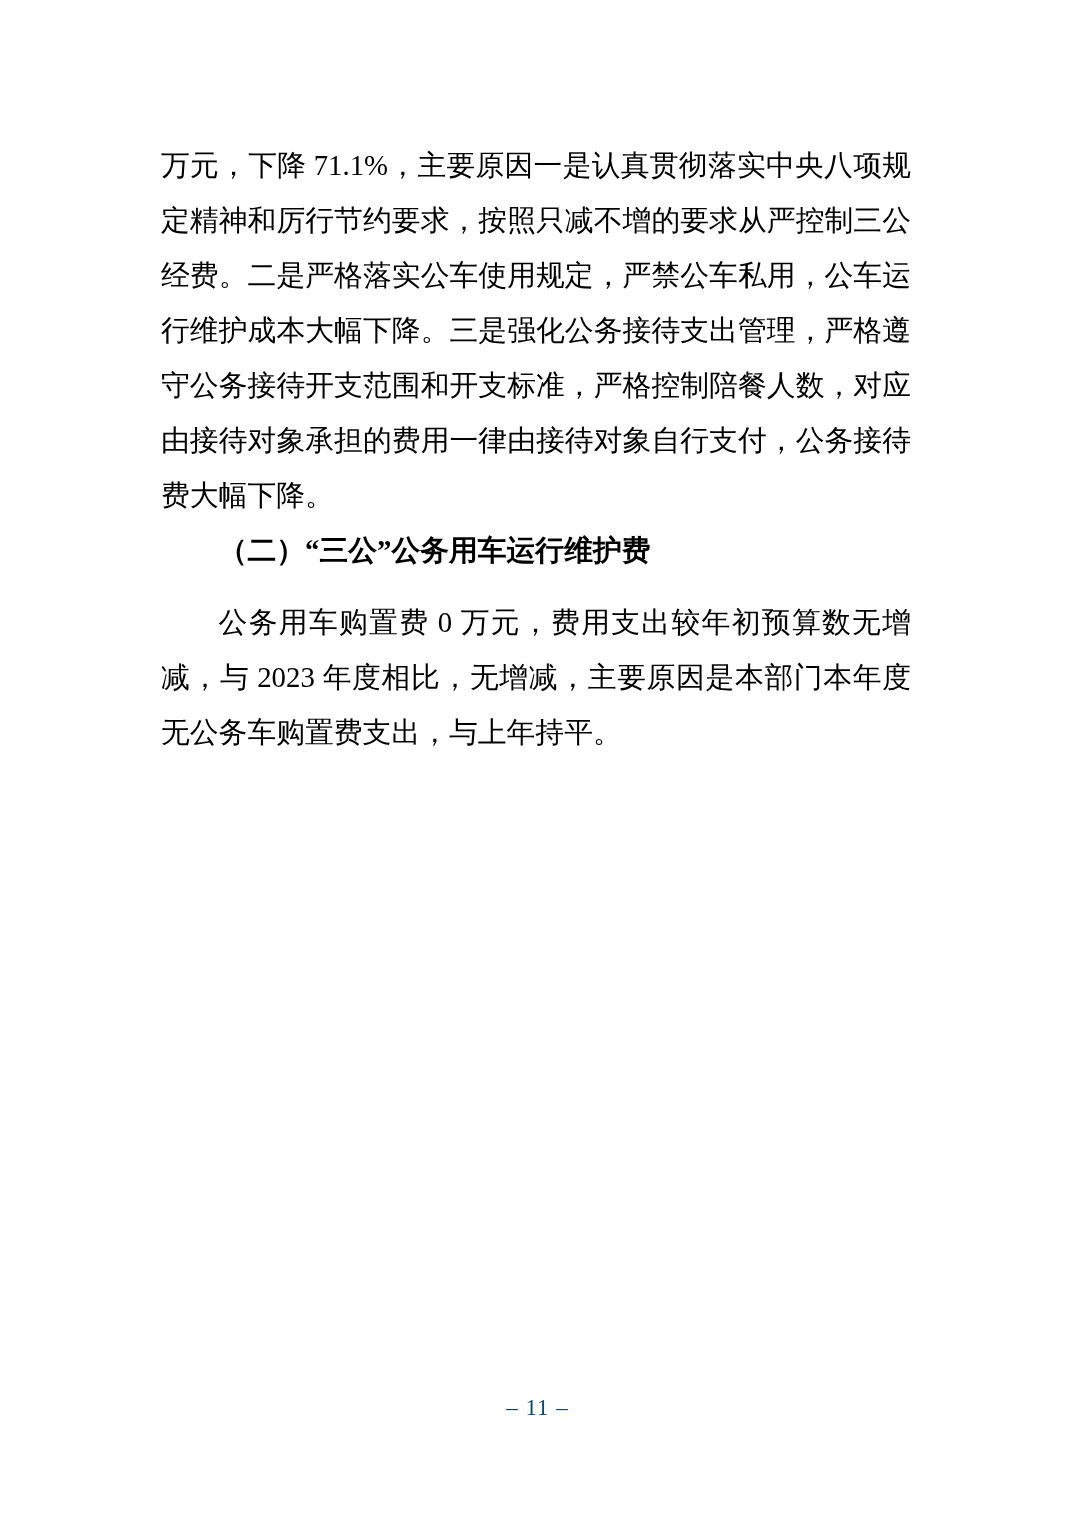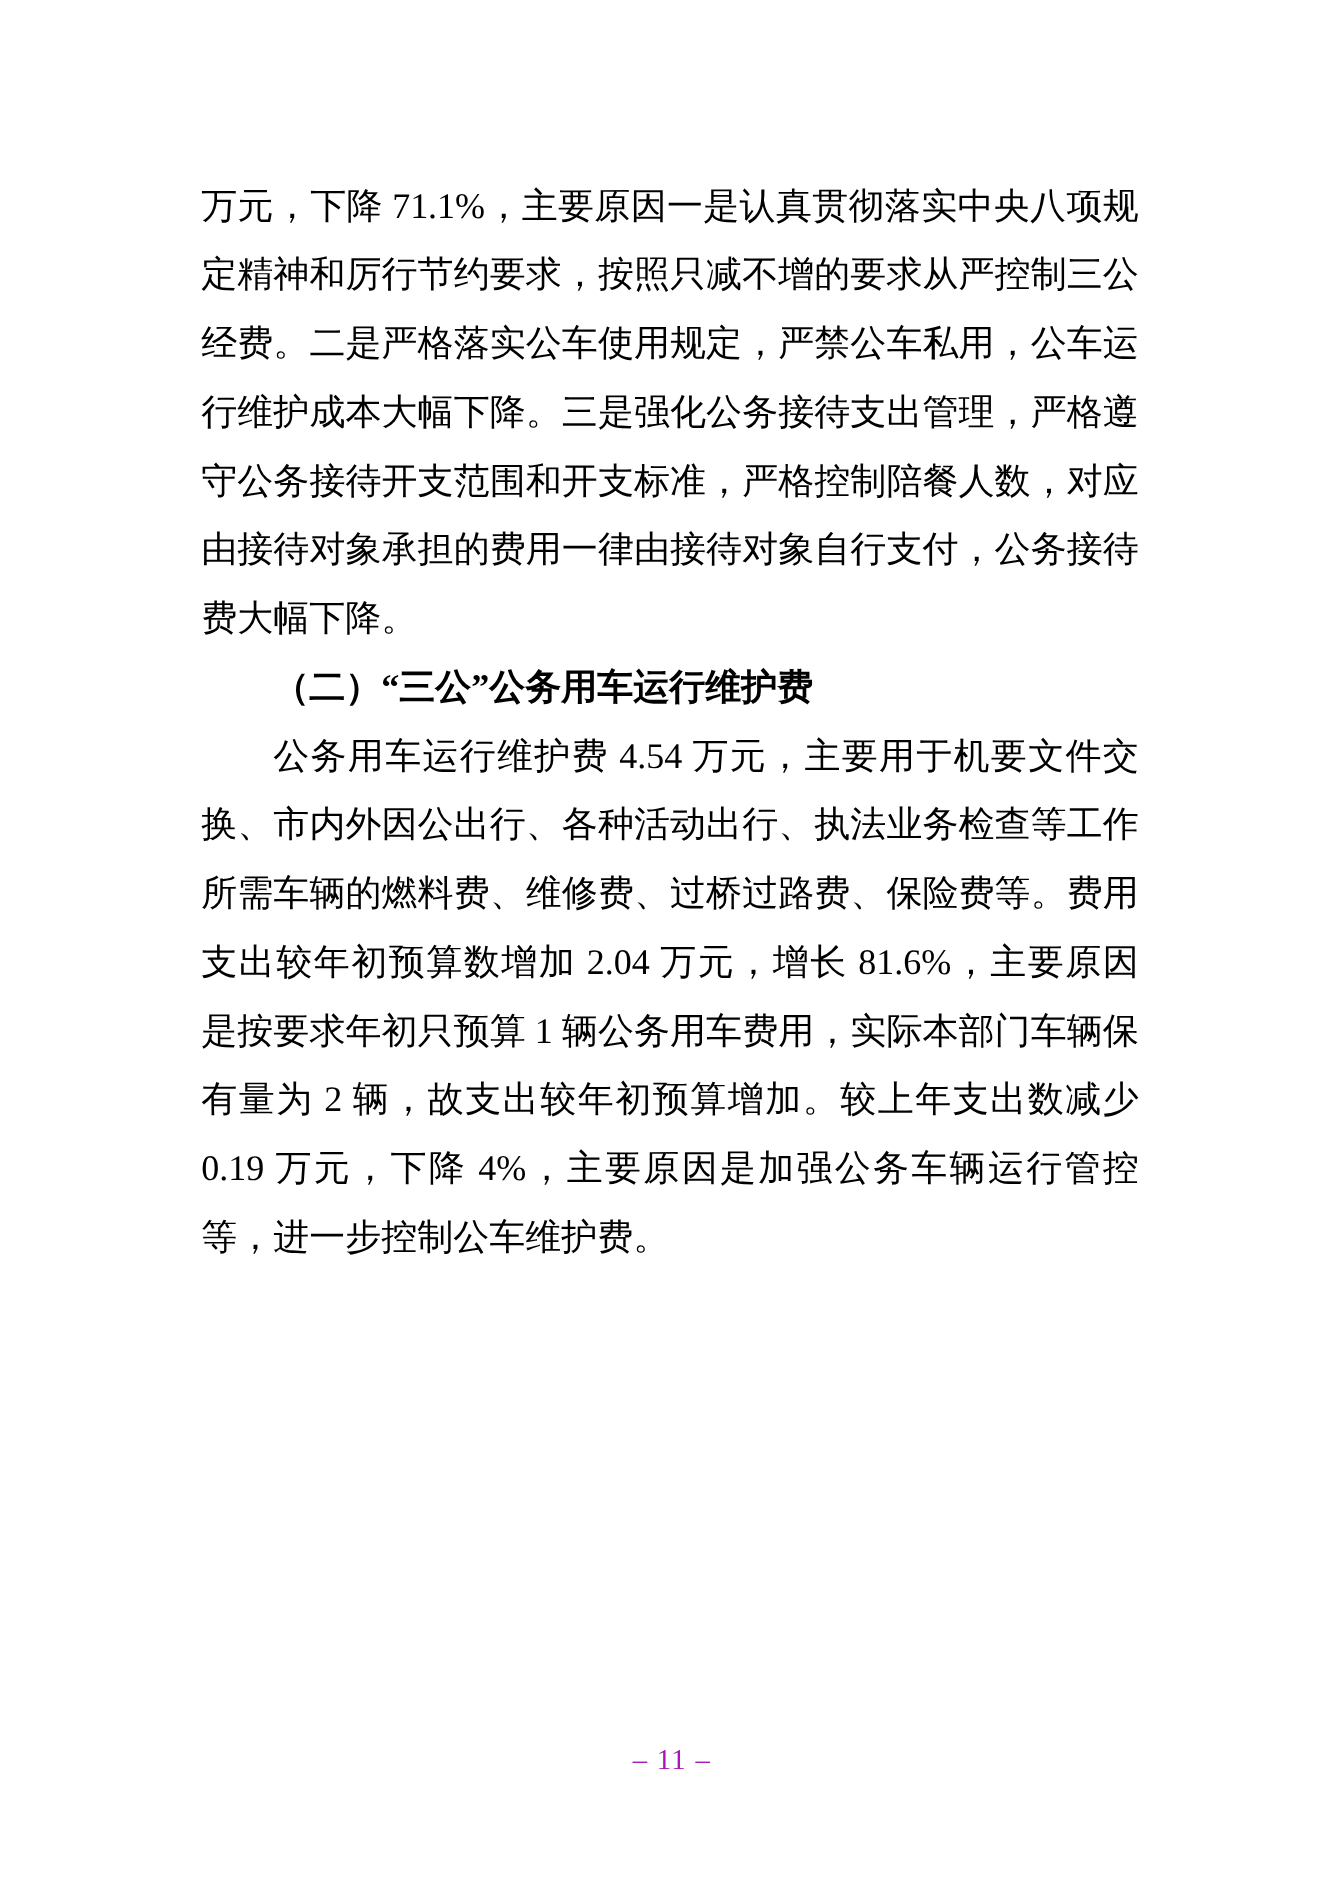--- a/index.html
+++ b/index.html
@@ -51,27 +51,27 @@
     text-align: left;
   }
   .page-footer {
     position: absolute;
     top: 1393px;
     left: 0;
     width: 100%;
     text-align: center;
     font-size: 23px;
     line-height: 30px;
-    color: #a21caf;
+    color: #0c4a6e;
     letter-spacing: 1px;
   }
 </style>
 </head>
 <body>
 
 <div class="page">
   <main class="text-block">
     <p class="para">万元，下降 71.1%，主要原因一是认真贯彻落实中央八项规定精神和厉行节约要求，按照只减不增的要求从严控制三公经费。二是严格落实公车使用规定，严禁公车私用，公车运行维护成本大幅下降。三是强化公务接待支出管理，严格遵守公务接待开支范围和开支标准，严格控制陪餐人数，对应由接待对象承担的费用一律由接待对象自行支付，公务接待费大幅下降。</p>
     <h2 class="heading">（二）“三公”公务用车运行维护费</h2>
-    <p class="para indent">公务用车运行维护费 4.54 万元，主要用于机要文件交换、市内外因公出行、各种活动出行、执法业务检查等工作所需车辆的燃料费、维修费、过桥过路费、保险费等。费用支出较年初预算数增加 2.04 万元，增长 81.6%，主要原因是按要求年初只预算 1 辆公务用车费用，实际本部门车辆保有量为 2 辆，故支出较年初预算增加。较上年支出数减少 0.19 万元，下降 4%，主要原因是加强公务车辆运行管控等，进一步控制公车维护费。</p>
+    <p class="para indent gap-above">公务用车购置费 0 万元，费用支出较年初预算数无增减，与 2023 年度相比，无增减，主要原因是本部门本年度无公务车购置费支出，与上年持平。</p>
   </main>
   <footer class="page-footer">– 11 –</footer>
 </div>
 
 </body></html>

